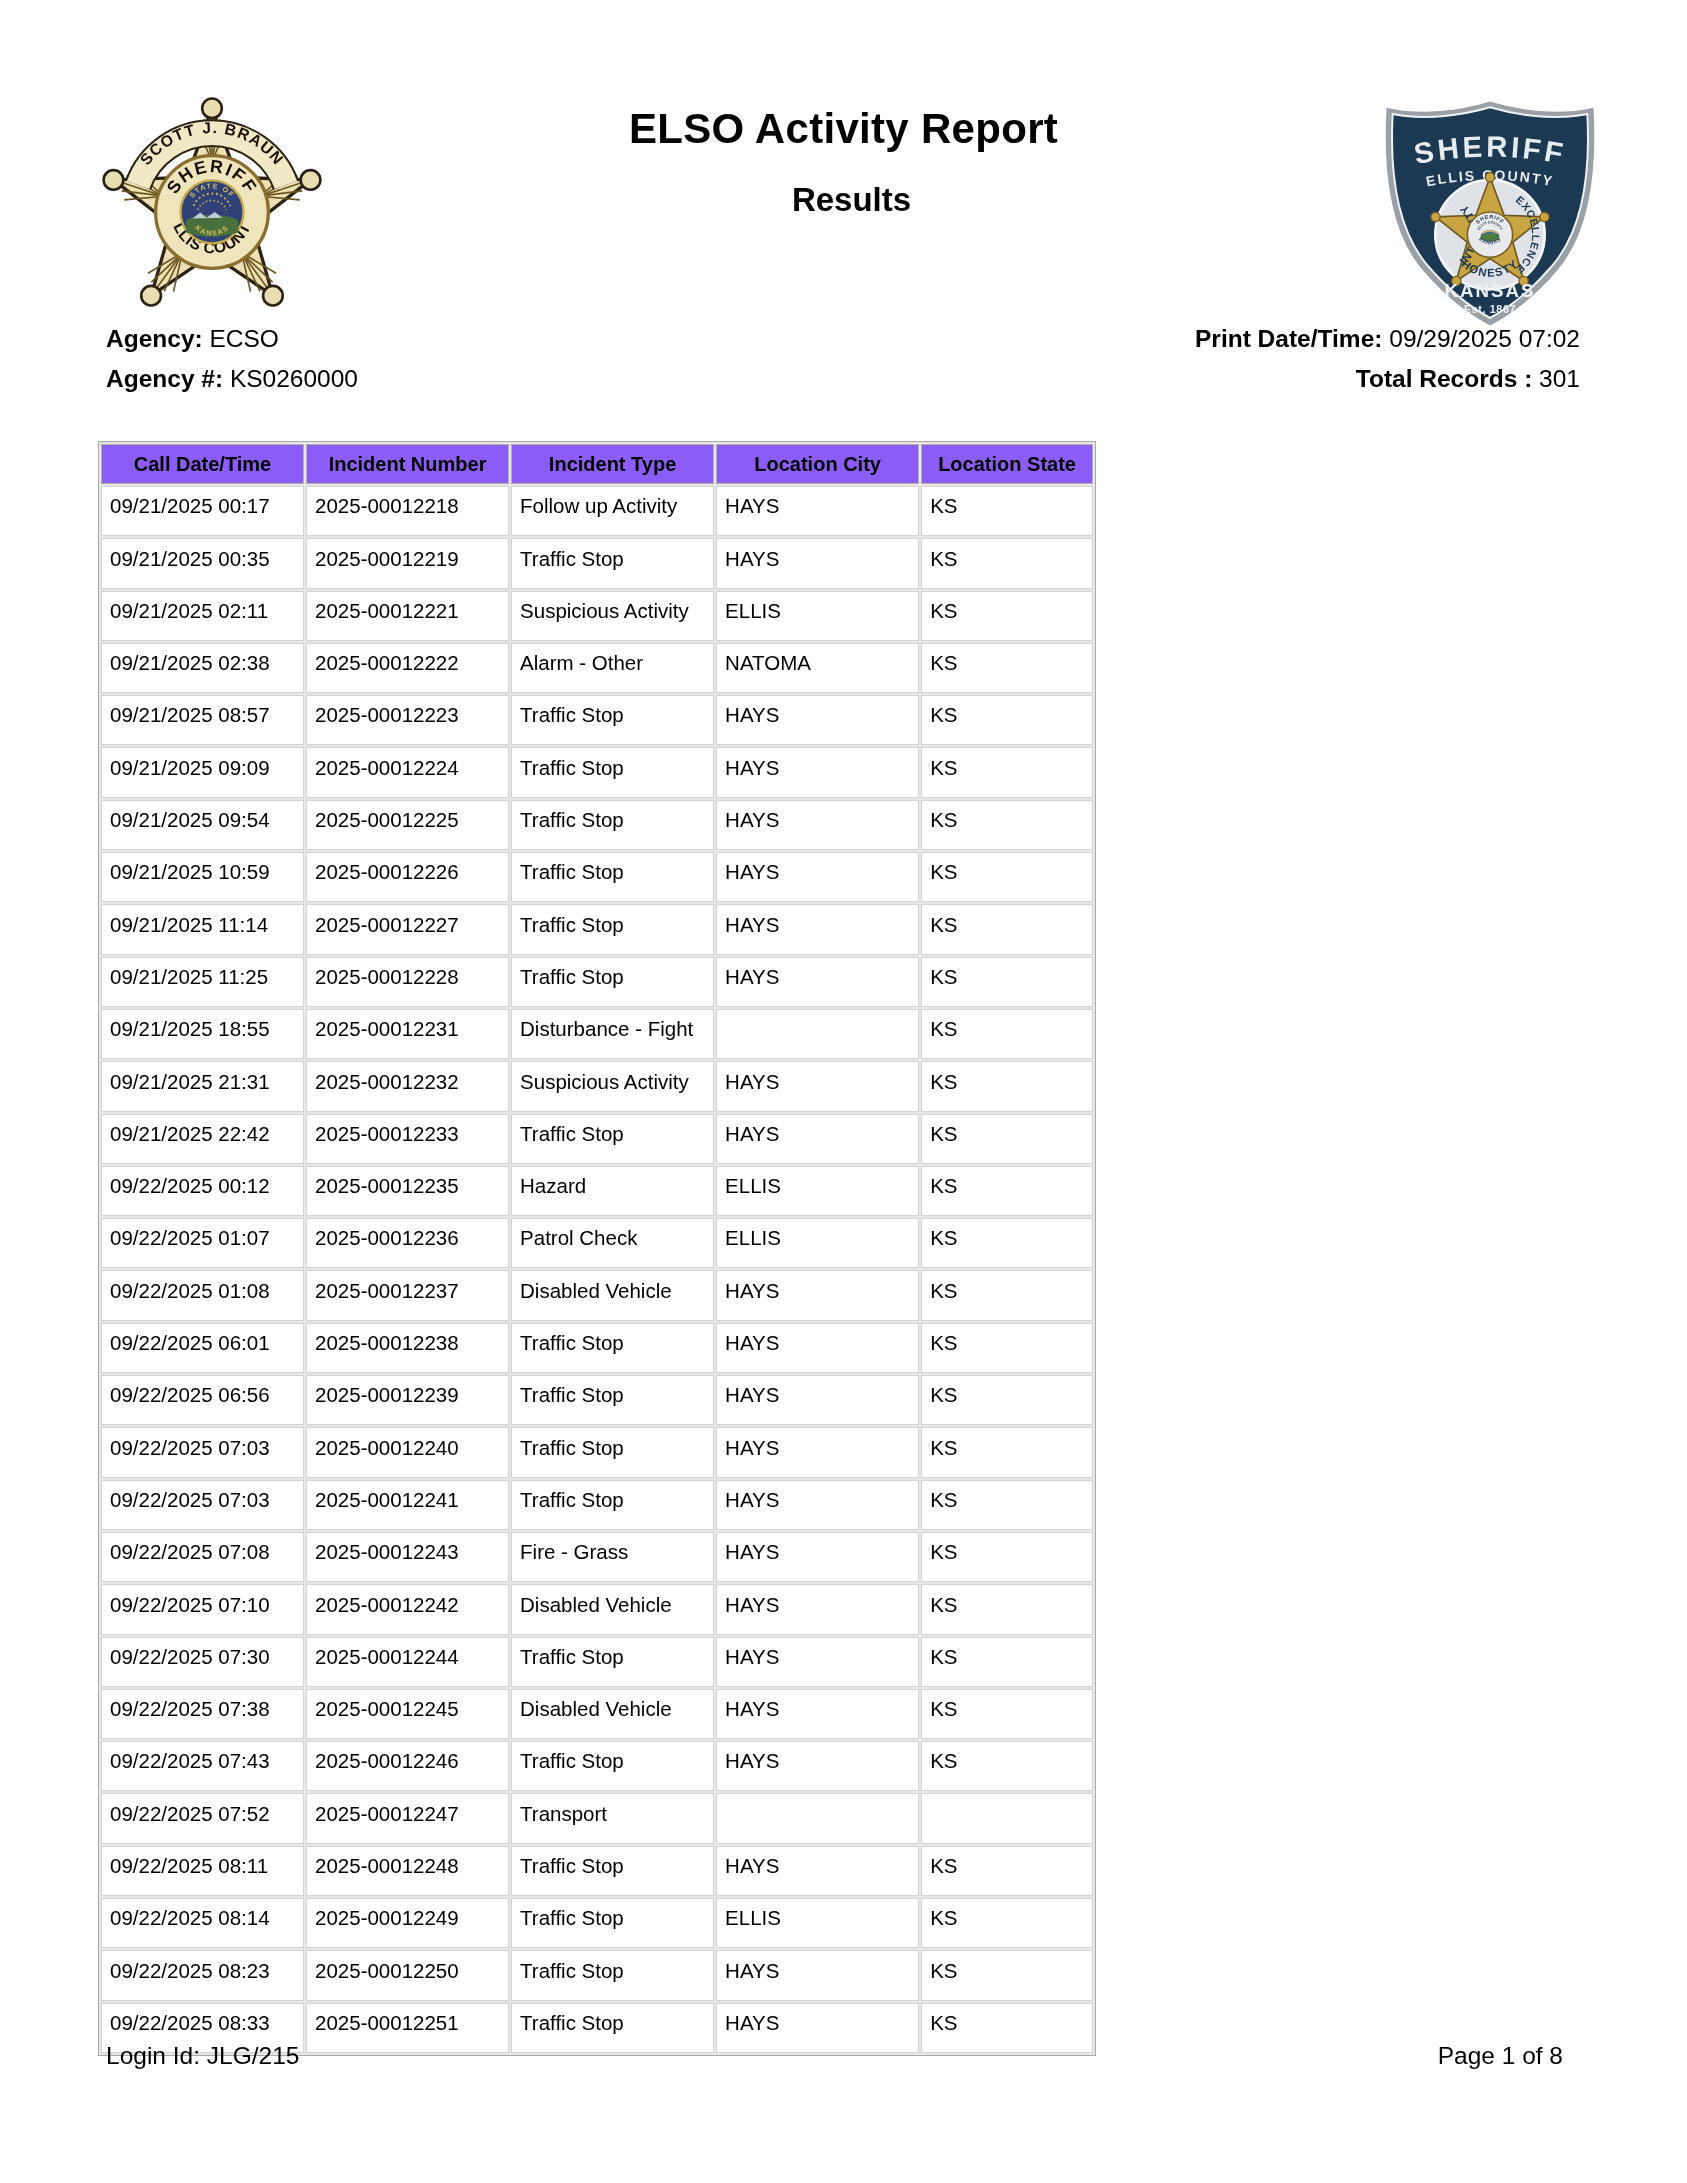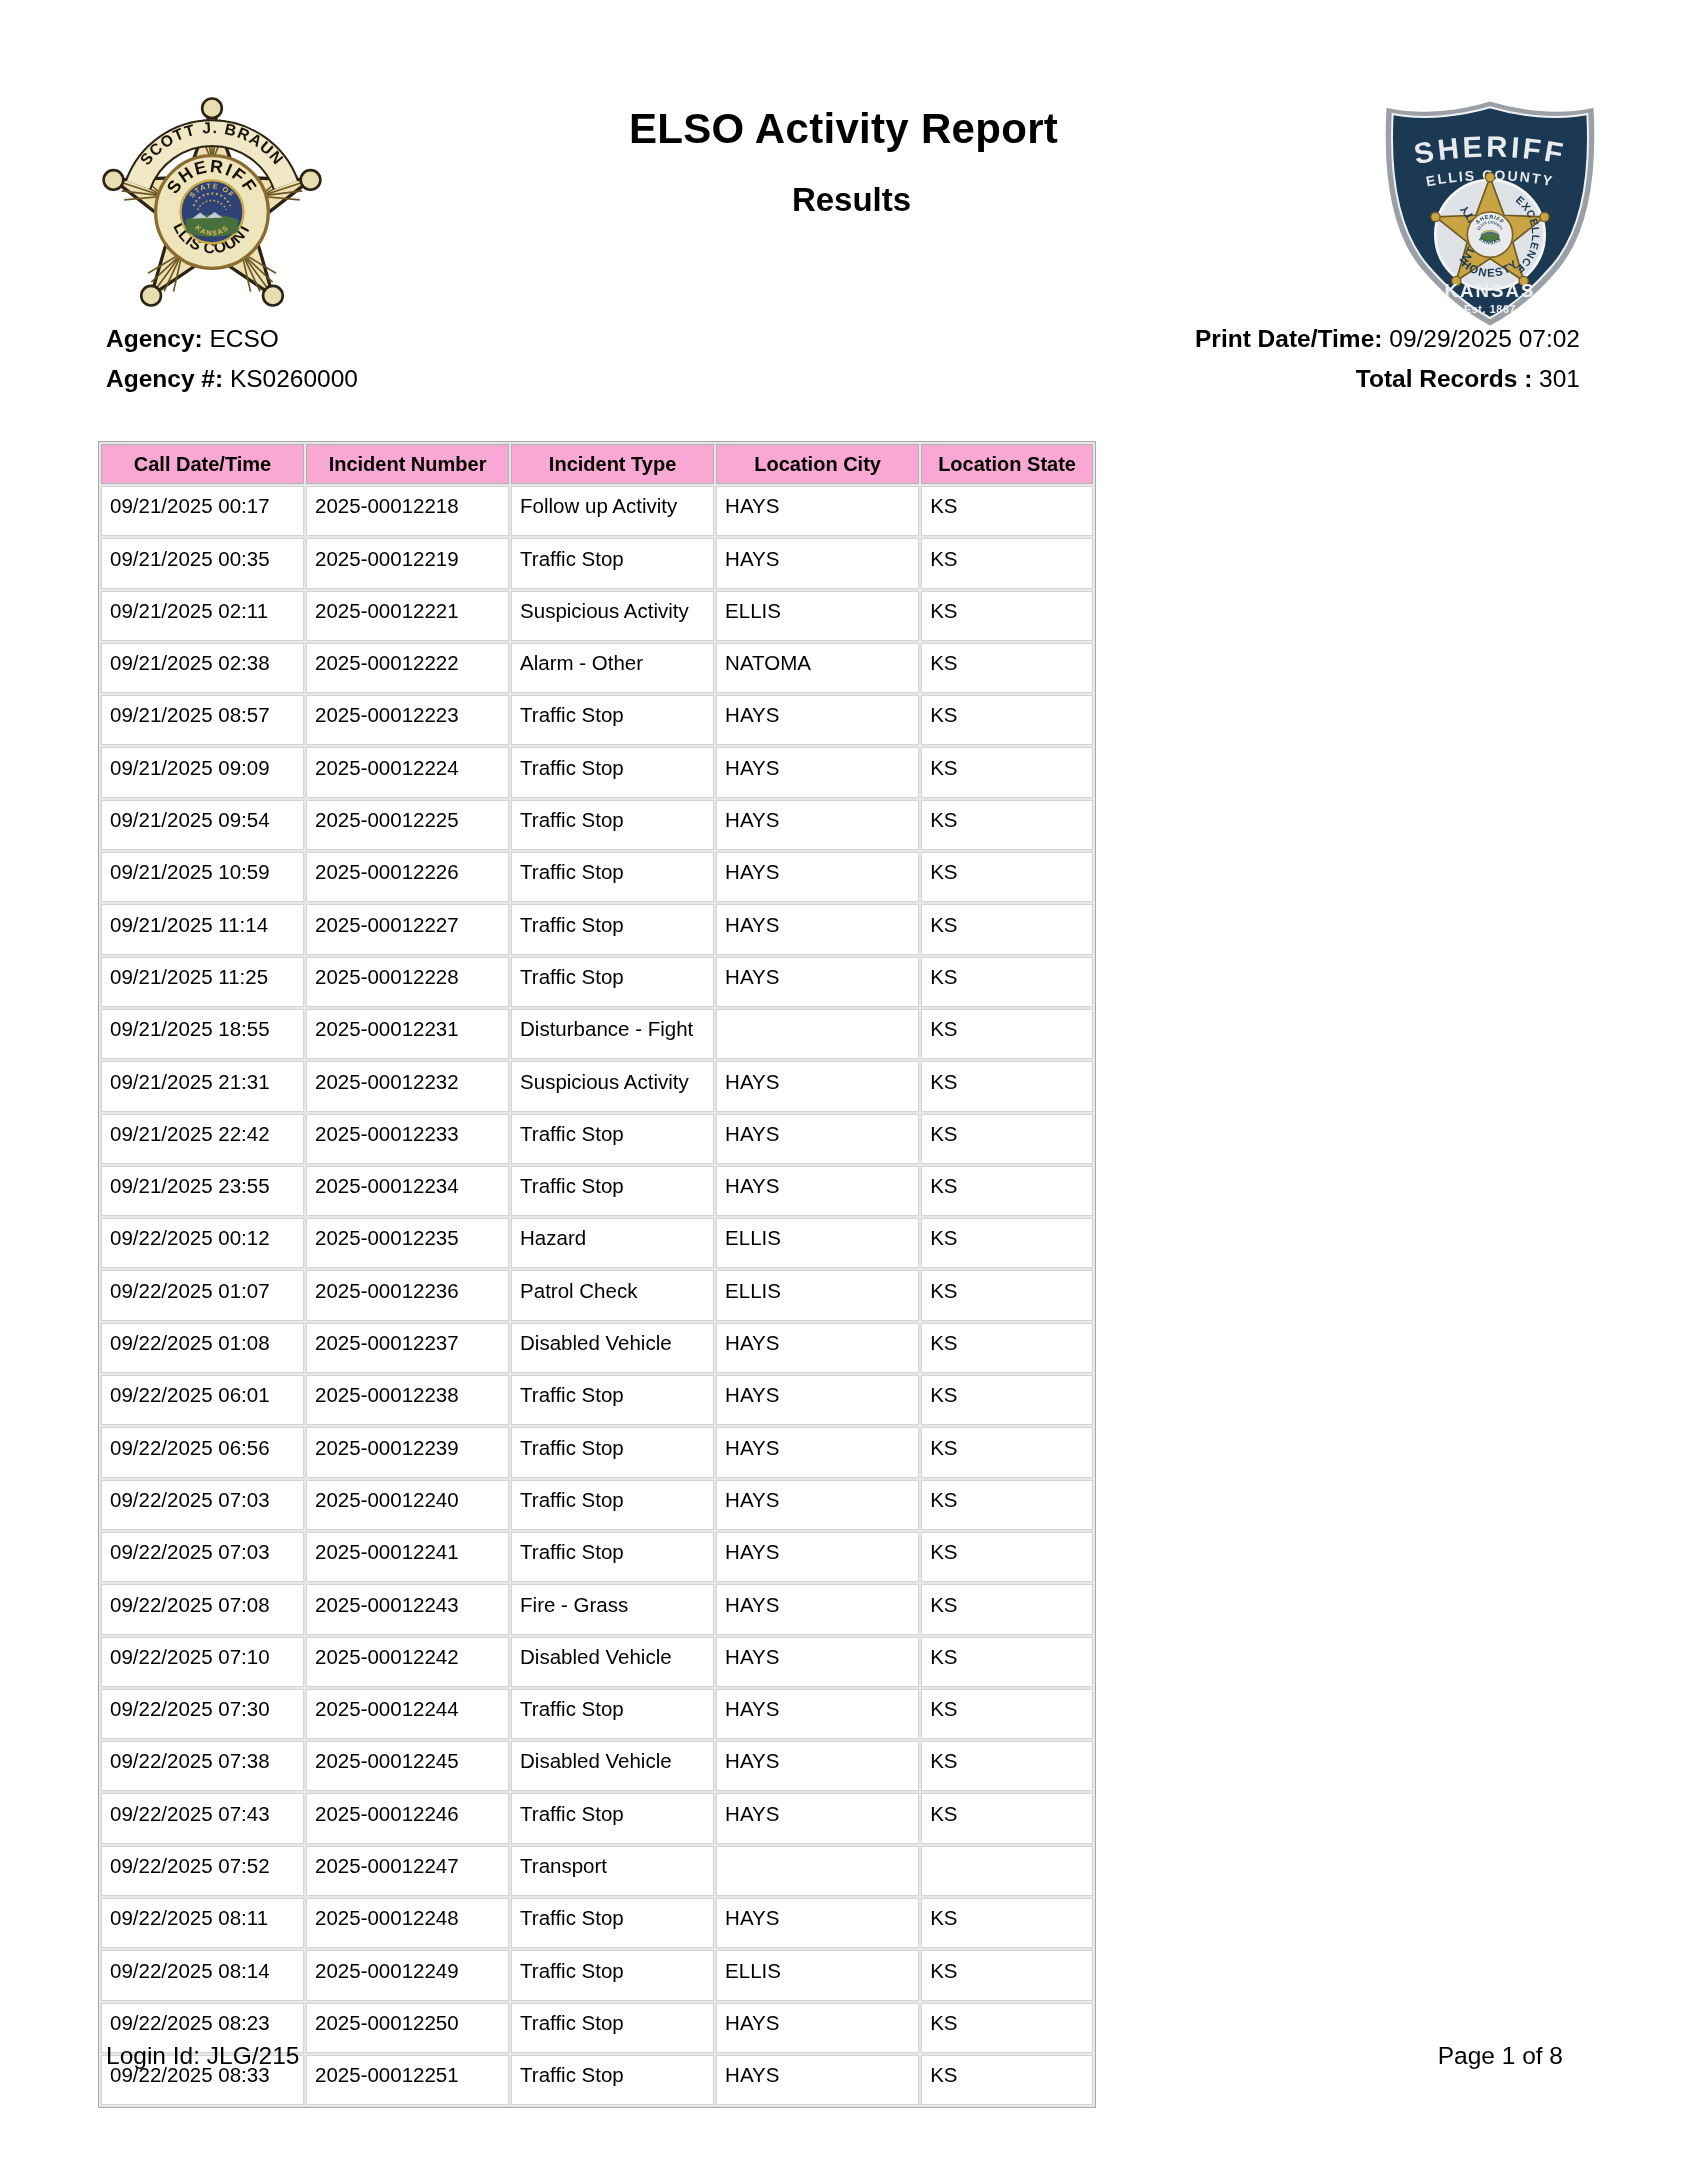--- a/index.html
+++ b/index.html
@@ -17,21 +17,21 @@
   .logo-right{position:absolute;left:1380px;top:97px;width:220px;height:232px;}
   .meta-left{position:absolute;left:106px;top:319px;font-size:24.5px;line-height:40px;}
   .meta-right{position:absolute;right:107px;top:319px;font-size:24.5px;line-height:40px;text-align:right;}
   .lbl{font-weight:bold;}
   table.report{
     position:absolute;left:98px;top:441px;width:998px;
     border-collapse:separate;border-spacing:2.6px;background:#e7e7e7;
     border:0.7px solid #a8a8a8;table-layout:fixed;
   }
   table.report th{
-    background:#f9a8d4;border:0.7px solid #b2b2b2;height:38px;
+    background:#8b5cf6;border:0.7px solid #b2b2b2;height:38px;
     font-size:20px;font-weight:bold;text-align:center;vertical-align:middle;
     padding:0 4px;overflow:hidden;white-space:nowrap;
   }
   table.report td{
     background:#ffffff;border:0.7px solid #d4d4d4;height:41px;box-sizing:content-box;
     font-size:20.5px;vertical-align:top;padding:7.3px 8px 0 8px;
     overflow:hidden;white-space:nowrap;
   }
   .footer-left{position:absolute;left:106px;top:2042px;font-size:24.5px;}
   .footer-right{position:absolute;right:124px;top:2042px;font-size:24.5px;}
@@ -289,27 +289,20 @@
           <td>KS</td>
         </tr>
         <tr>
           <td>09/21/2025 22:42</td>
           <td>2025-00012233</td>
           <td>Traffic Stop</td>
           <td>HAYS</td>
           <td>KS</td>
         </tr>
         <tr>
-          <td>09/21/2025 23:55</td>
-          <td>2025-00012234</td>
-          <td>Traffic Stop</td>
-          <td>HAYS</td>
-          <td>KS</td>
-        </tr>
-        <tr>
           <td>09/22/2025 00:12</td>
           <td>2025-00012235</td>
           <td>Hazard</td>
           <td>ELLIS</td>
           <td>KS</td>
         </tr>
         <tr>
           <td>09/22/2025 01:07</td>
           <td>2025-00012236</td>
           <td>Patrol Check</td>

